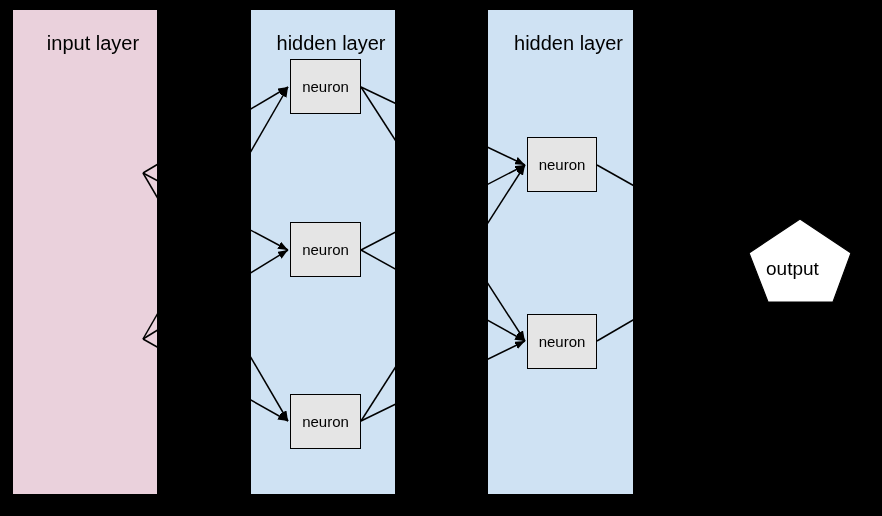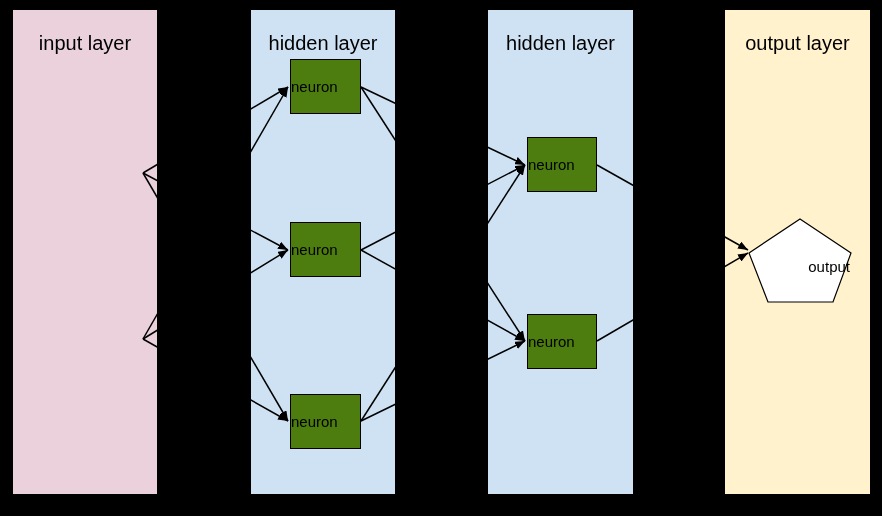--- a/index.html
+++ b/index.html
@@ -21,65 +21,63 @@
     top: 10px;
     height: 484px;
   }
   .panel-title {
     width: 100%;
     padding-top: 22px;
     text-align: center;
     font-size: 20px;
     line-height: 23px;
     color: #000000;
+    margin-left: 8px;
   }
   .edges-svg {
     position: absolute;
     left: 0;
     top: 0;
     pointer-events: none;
   }
   .node {
     position: absolute;
-    background: #4d7c0f;
+    background: #e5e5e5;
     border: 1px solid #000000;
     display: flex;
     align-items: center;
-    justify-content: flex-start;
+    justify-content: center;
     font-size: 15px;
     color: #000000;
     box-sizing: border-box;
   }
   .node.circle { border-radius: 50%; }
   .pentagon-label {
     position: absolute;
-    left: 790px;
+    left: 766px;
     top: 258px;
     width: 60px;
-    text-align: right;
-    font-size: 15px;
+    text-align: left;
+    font-size: 19px;
     color: #000000;
   }
 </style>
 </head>
 <body>
 
 <div class="canvas">
 
   <div class="panel" style="left:13px; width:144px; background:#ead1dc;">
     <div class="panel-title">input layer</div>
   </div>
   <div class="panel" style="left:251px; width:144px; background:#cfe2f3;">
     <div class="panel-title">hidden layer</div>
   </div>
   <div class="panel" style="left:488px; width:145px; background:#cfe2f3;">
     <div class="panel-title">hidden layer</div>
-  </div>
-  <div class="panel" style="left:725px; width:145px; background:#fff2cc;">
-    <div class="panel-title">output layer</div>
   </div>
 
   <svg class="edges-svg" width="882" height="516" viewBox="0 0 882 516">
     <defs>
       <marker id="ah" markerUnits="userSpaceOnUse" markerWidth="10" markerHeight="8" refX="10" refY="4" orient="auto">
         <path d="M0,0 L10,4 L0,8 Z" fill="#000000"></path>
       </marker>
     </defs>
     <g stroke="#000000" stroke-width="1.5">
       <line x1="143" y1="173" x2="288" y2="87" marker-end="url(#ah)"></line>

